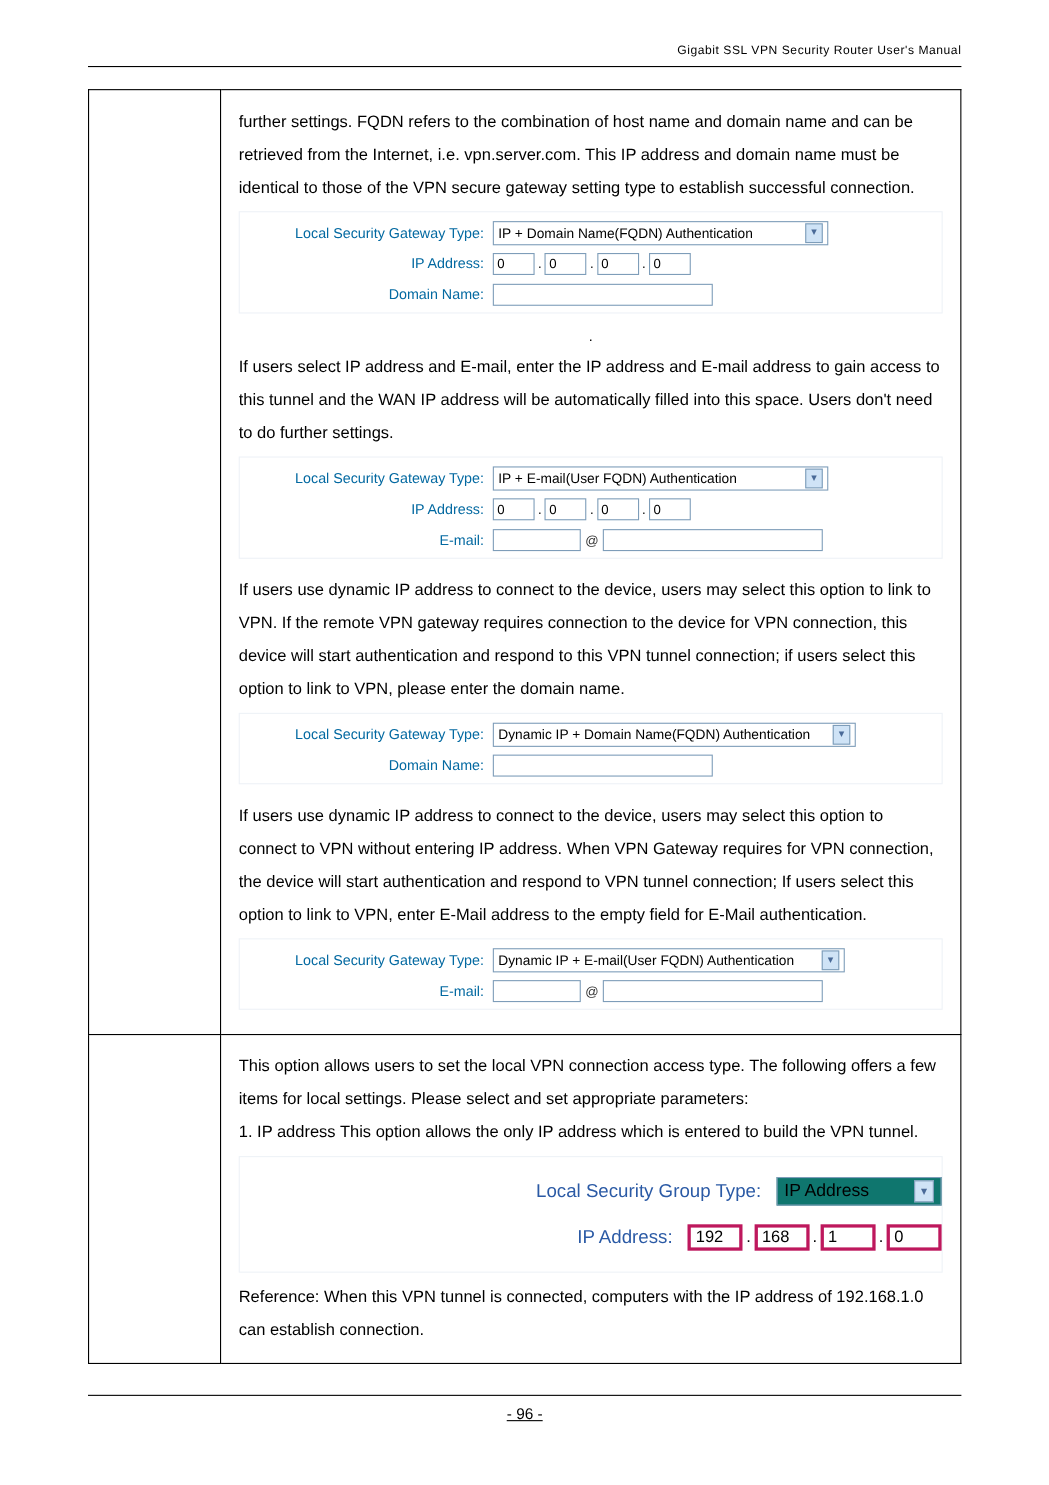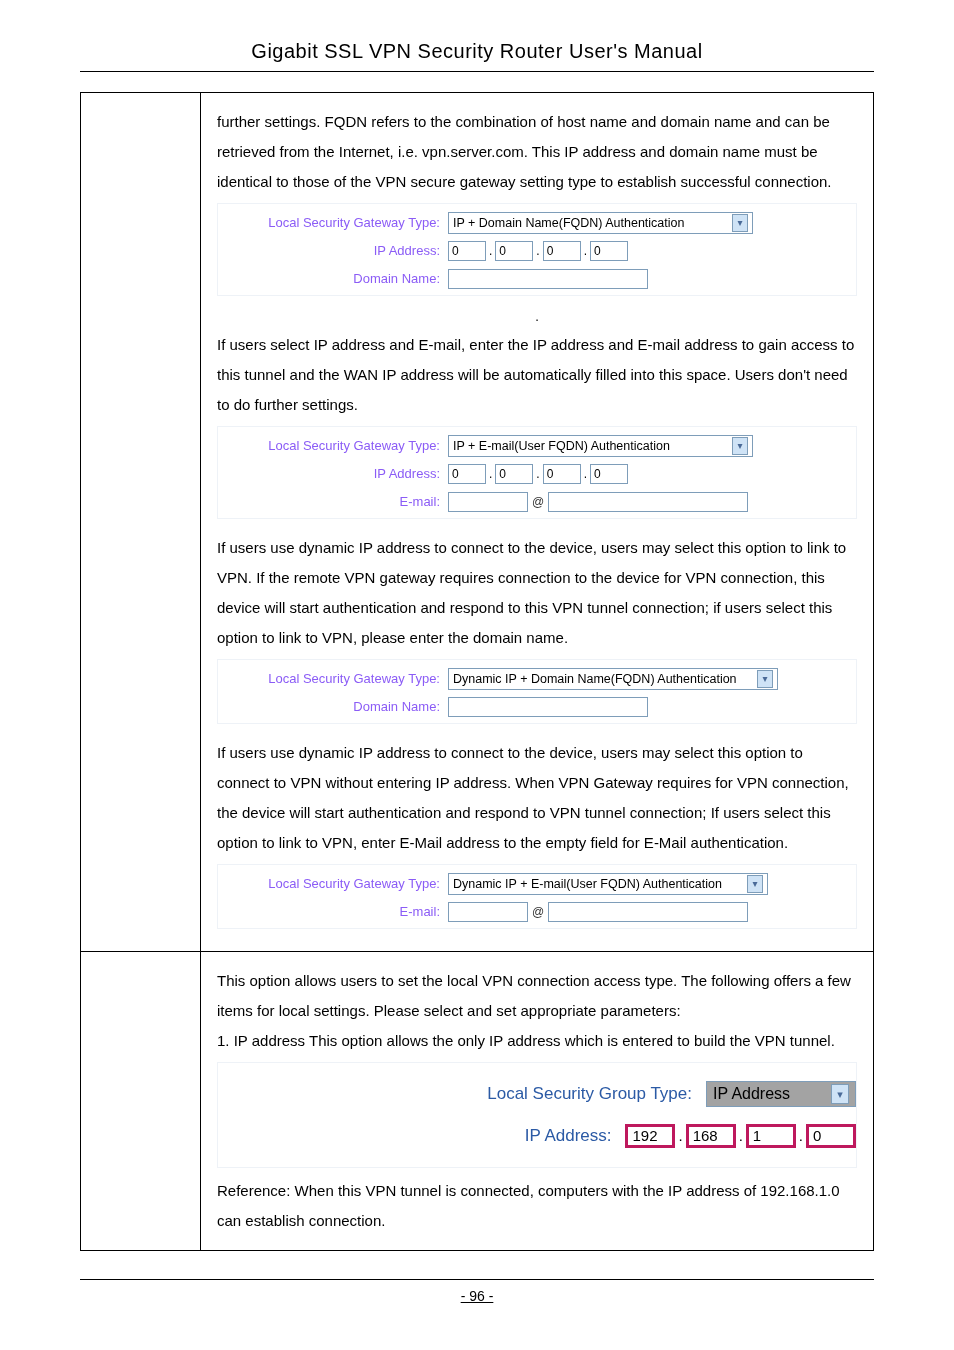--- a/index.html
+++ b/index.html
@@ -11,22 +11,22 @@
     width: 954px;
   }
   .page {
     width: 954px;
     padding: 40px 80px 30px 80px;
   }
   .header-line {
     border-bottom: 1px solid #000;
     padding-bottom: 8px;
     margin-bottom: 20px;
-    text-align: center;
-    font-size: 20px;
+    text-align: right;
+    font-size: 11px;
     letter-spacing: 0.5px;
   }
   .outer-table {
     border-collapse: collapse;
     width: 100%;
     border-radius: 22px;
   }
   .outer-table td.leftcol {
     border: 1.5px solid #000;
     width: 120px;
@@ -43,21 +43,21 @@
   
   .form-row {
     display: flex;
     align-items: center;
     margin: 2px 0;
   }
   .form-label {
     width: 230px;
     text-align: right;
     padding-right: 8px;
-    color: #8b5cf6;
+    color: #0369a1;
     font-size: 13px;
   }
   .form-select {
     font-size: 12.5px;
     border: 1px solid #7e9db9;
     background: #fff;
     height: 22px;
     padding: 0 4px;
     display: flex;
     align-items: center;
@@ -102,21 +102,21 @@
 
   .big-label {
     color: #2b5aa5;
     font-size: 17px;
     text-align: right;
     padding-right: 14px;
   }
   .big-select {
     font-size: 16px;
     border: 1px solid #7e9db9;
-    background: #a3a3a3;
+    background: #0f766e;
     height: 26px;
     padding: 0 6px;
     display: flex;
     align-items: center;
     justify-content: space-between;
     width: 150px;
   }
   .big-select .arrow {
     width: 18px;
     height: 20px;

